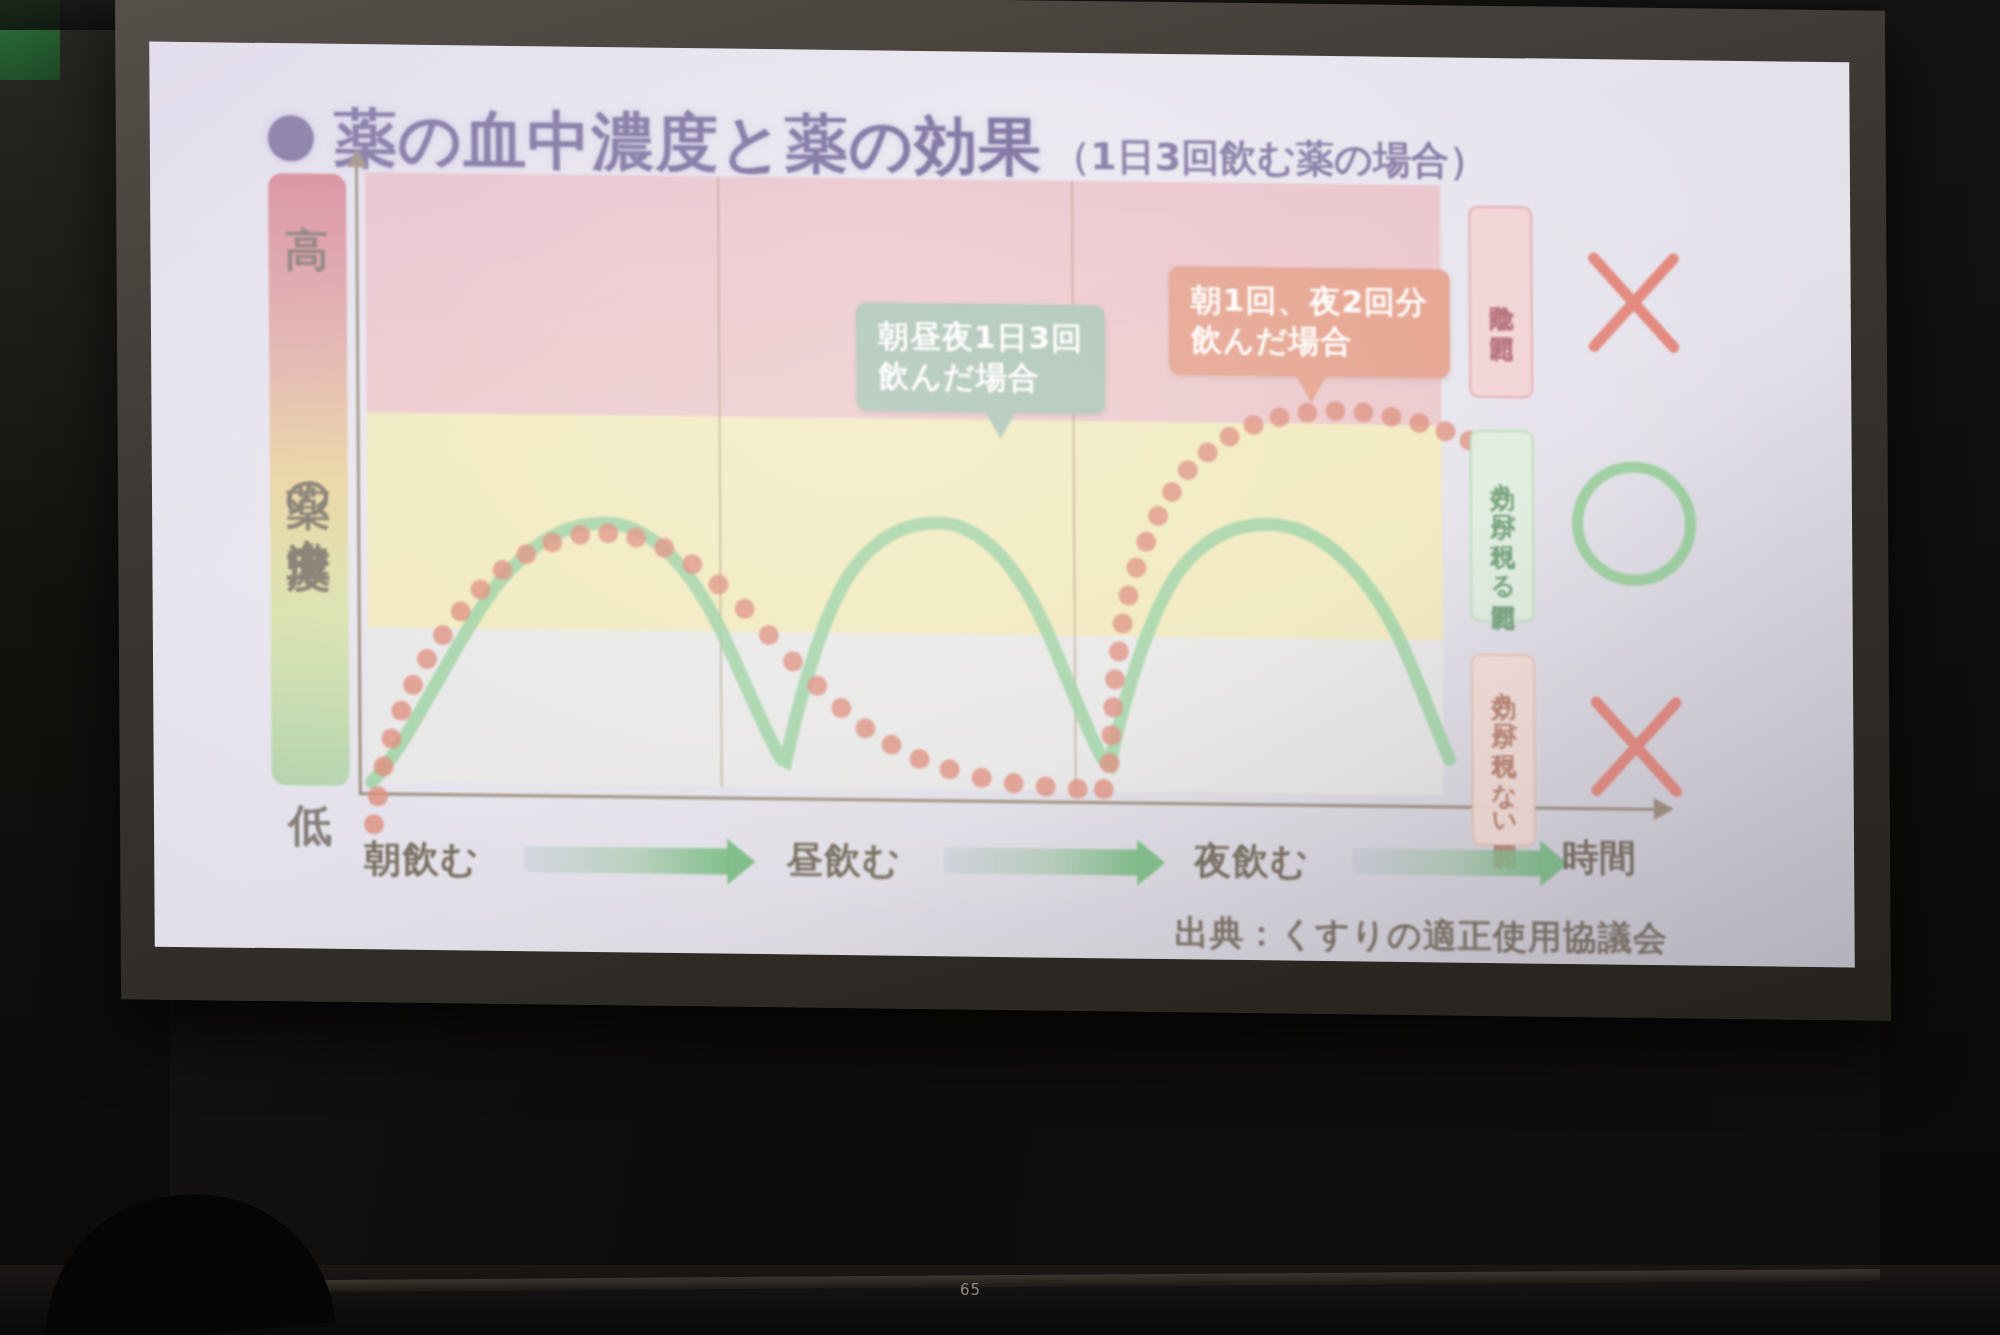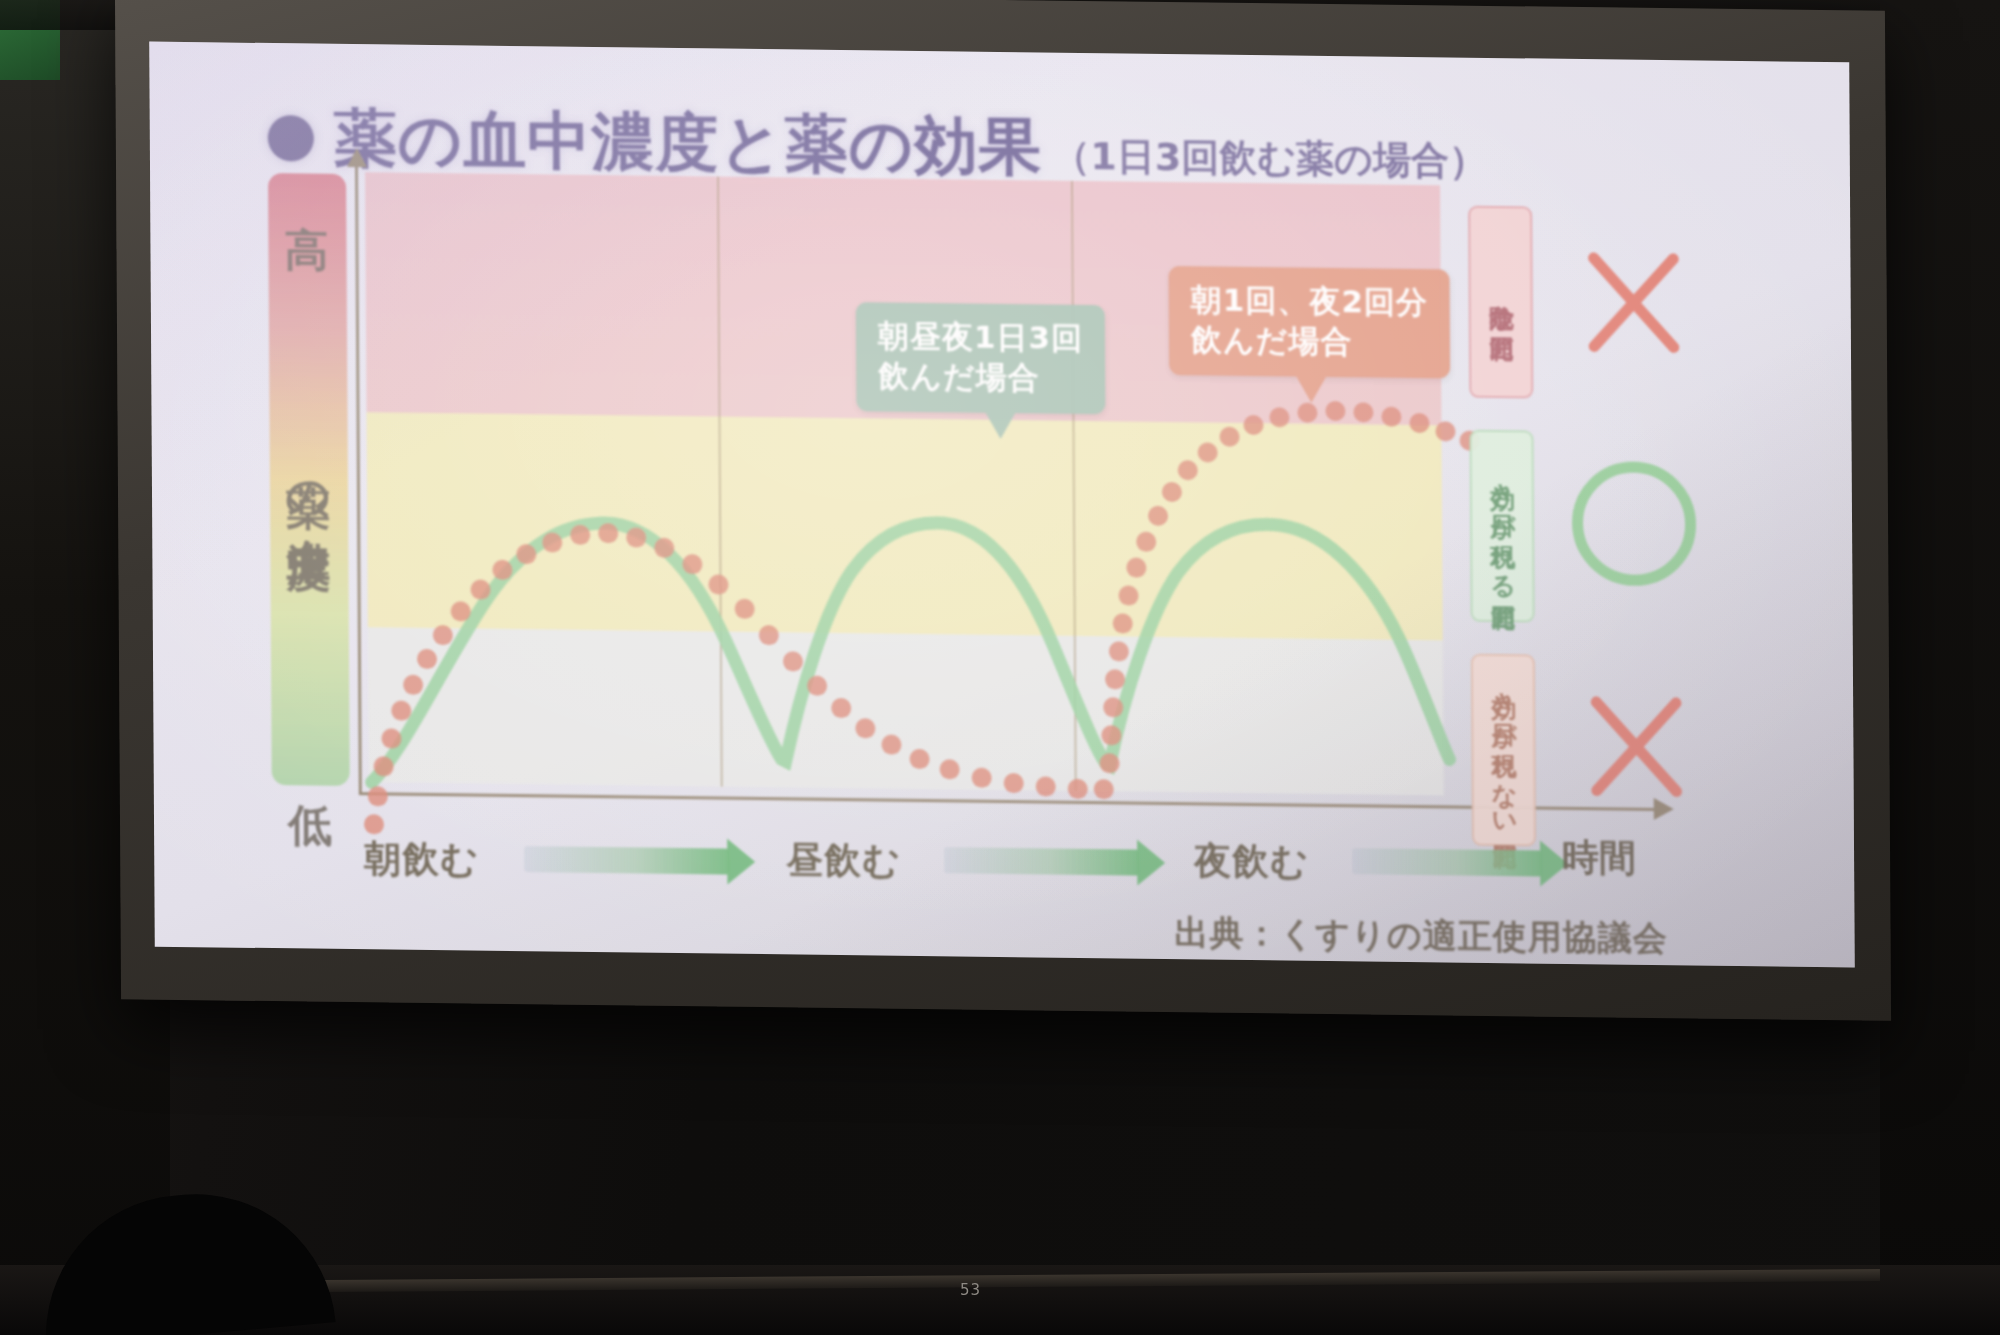--- a/index.html
+++ b/index.html
@@ -376,13 +376,13 @@
     <div id="source">出典：くすりの適正使用協議会</div>
 
   </div>
   </div>
   <div id="sheen"></div>
 </div>
 
 <div id="desk"></div>
 <div id="desk-line"></div>
 <div id="silhouette"></div>
-<div id="pagenum">53</div>
+<div id="pagenum">65</div>
 
 </body></html>

